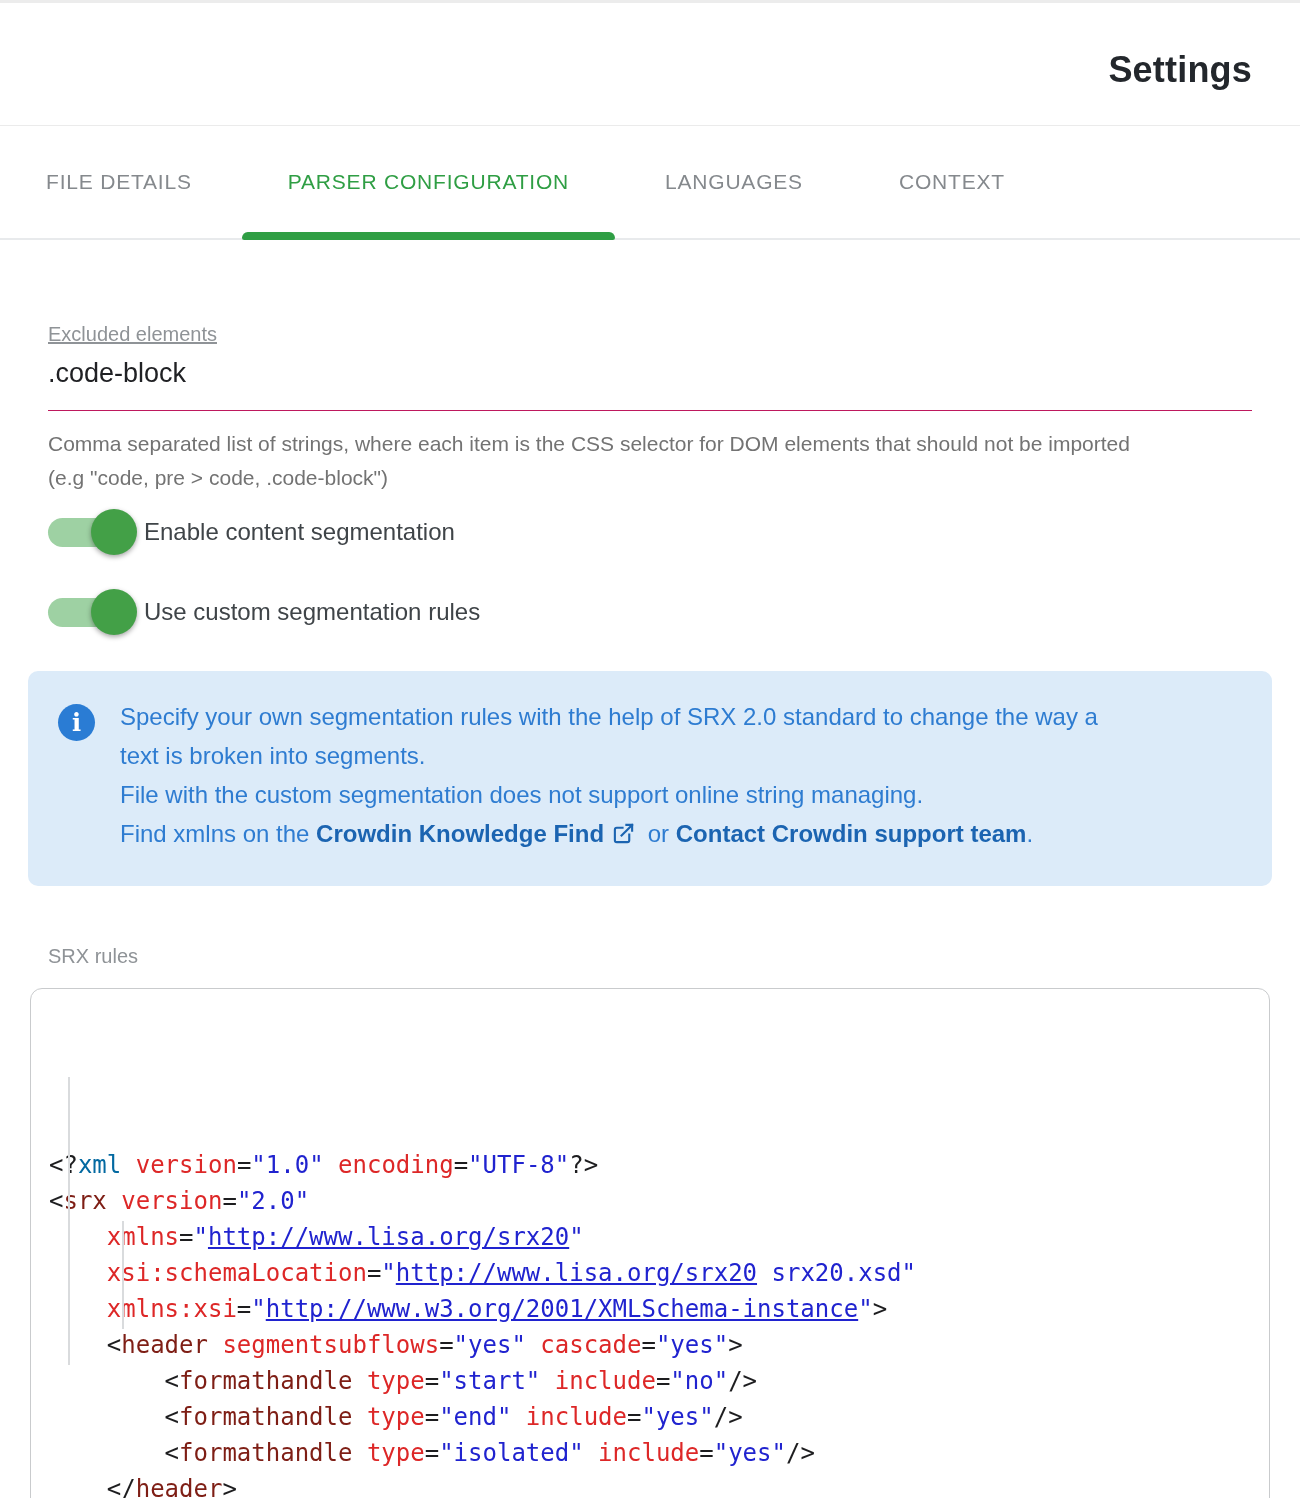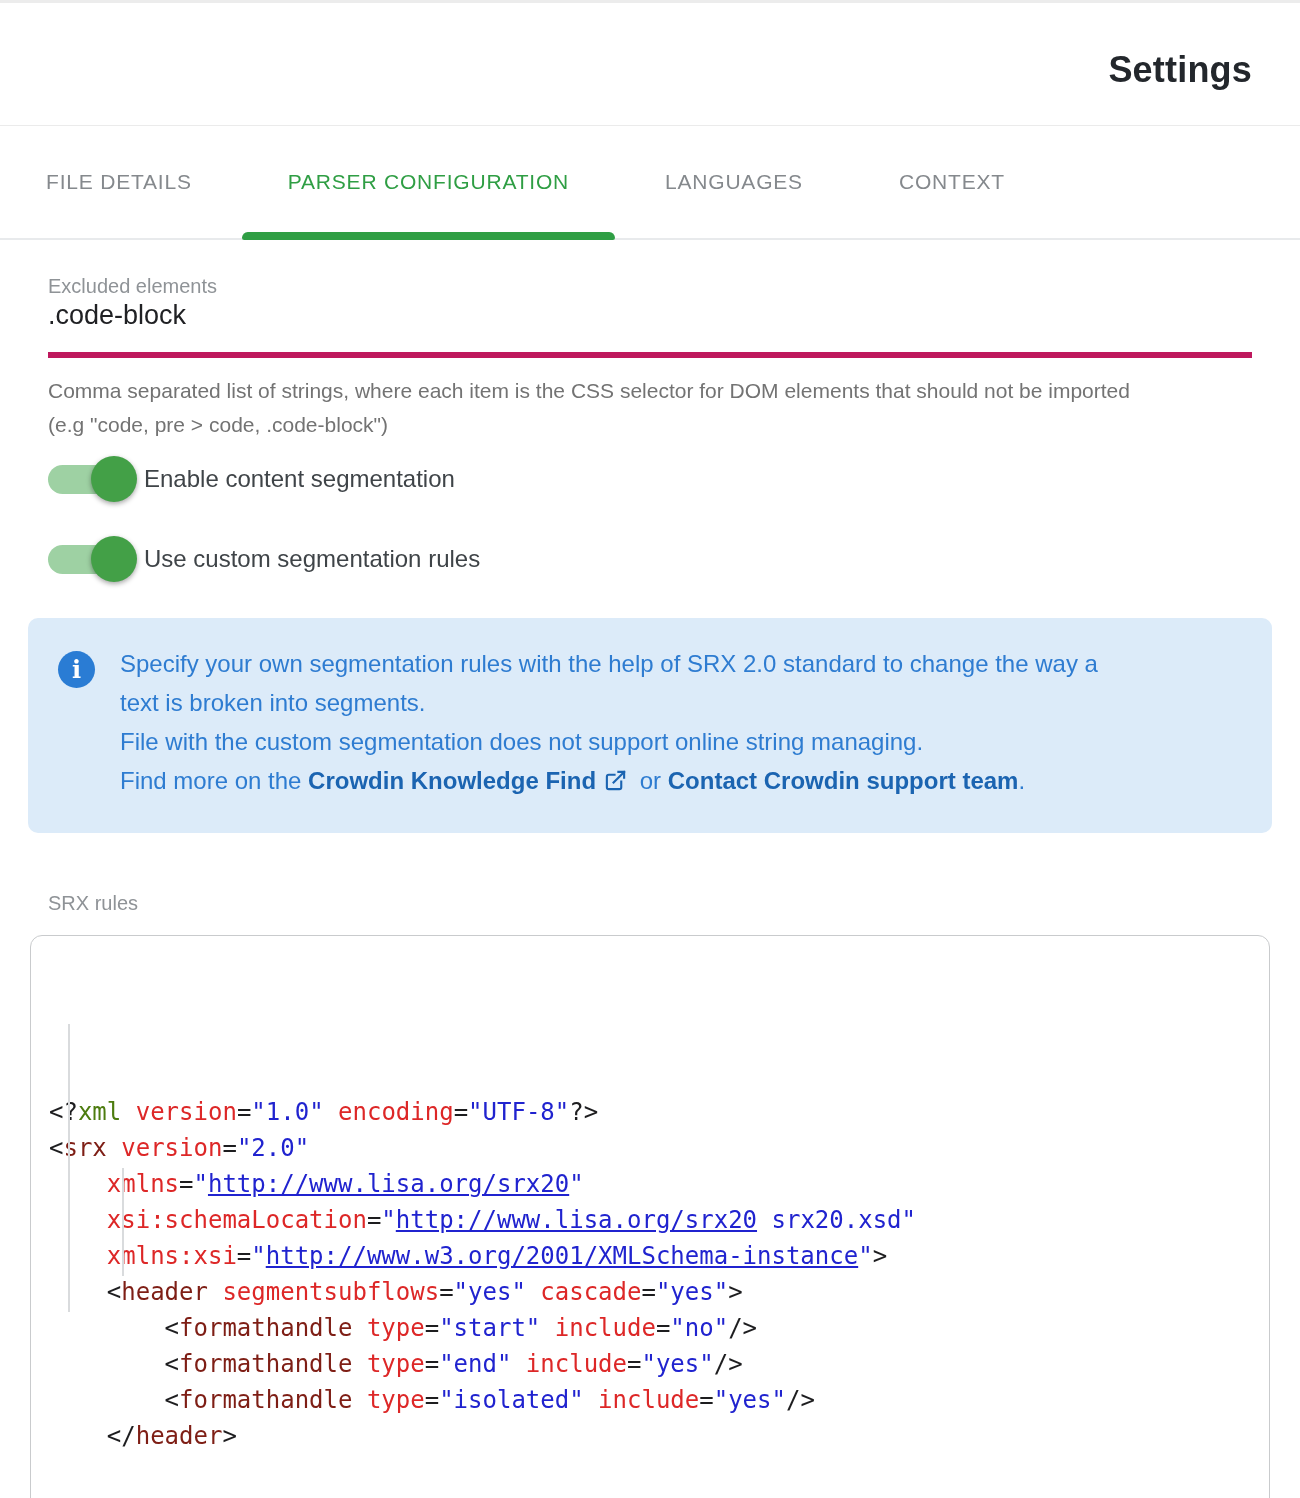--- a/index.html
+++ b/index.html
@@ -14,24 +14,24 @@
   .tabs{display:flex;align-items:stretch;border-bottom:2px solid #e8eaec;height:112px;}
   .tab{display:flex;align-items:center;justify-content:center;padding:0 46px;margin-right:4px;
        font-size:21px;font-weight:500;letter-spacing:.8px;color:#85898d;position:relative;cursor:pointer;
        text-transform:uppercase;white-space:nowrap;}
   .tab.active{color:#2f9e44;}
   .tab.active::after{content:"";position:absolute;left:0;right:0;bottom:-2px;height:8px;background:#2f9e44;
        border-radius:8px 8px 3px 3px;}
 
   .content{padding:0 48px;}
 
-  .field-label{margin-top:34px;font-size:20px;line-height:24px;color:#8f9397;}
-  .underline-input{display:block;width:100%;max-width:1204px;border:none;outline:none;
+  .field-label{margin-top:82px;font-size:20px;line-height:24px;color:#8f9397;text-decoration:underline;}
+  .underline-input{display:block;width:100%;max-width:1204px;margin-top:10px;border:none;outline:none;
        font-family:"Liberation Sans",sans-serif;font-size:27px;line-height:34px;color:#202124;
-       padding:0 0 20px 0;border-bottom:6px solid #be185d;background:transparent;}
+       padding:0 0 20px 0;border-bottom:1px solid #be185d;background:transparent;}
   .field-help{margin-top:16px;max-width:1085px;font-size:21px;line-height:34px;color:#737373;}
 
   
   .toggle-row{display:flex;align-items:center;height:46px;margin-top:34px;cursor:pointer;}
   .toggle-row.first{margin-top:14px;}
   .switch{position:relative;width:66px;height:29px;margin-right:30px;flex:0 0 auto;}
   .switch .track{position:absolute;left:0;top:0;width:66px;height:29px;border-radius:15px;background:#9ed1a3;}
   .switch .knob{position:absolute;left:43px;top:-9px;width:46px;height:46px;border-radius:50%;
        background:#43a047;box-shadow:0 2px 5px rgba(0,0,0,.35);}
   .toggle-label{font-size:24px;color:#3f4448;text-align:center;}
@@ -47,21 +47,21 @@
   .info a{color:#1b64b1;font-weight:700;text-decoration:none;cursor:pointer;}
   .ext-icon{display:inline-block;vertical-align:-3px;margin:0 6px 0 8px;}
 
   
   .srx-label{margin-top:58px;font-size:20px;line-height:24px;color:#8f9397;}
   .code-box{position:relative;margin:20px -18px 0;border:1.5px solid #c9cbcd;border-radius:12px;
         padding:14px 18px 6px;font-family:"DejaVu Sans Mono",monospace;font-size:24px;line-height:36px;
         white-space:pre;overflow:hidden;background:#fff;}
   .code-line{height:36px;}
   .tk-p{color:#1d1d1f;}
-  .tk-g{color:#4d7c0f;}
+  .tk-g{color:#0369a1;}
   .tk-t{color:#7e1e15;}
   .tk-a{color:#dd2727;}
   .tk-v{color:#2023cf;}
   .tk-u{color:#2023cf;text-decoration:underline;}
   .guide{position:absolute;width:2px;background:#d9dbdd;}
   .guide-1{left:37px;top:88px;height:288px;}
   .guide-2{left:91px;top:232px;height:108px;}
 </style>
 </head>
 <body>
@@ -98,21 +98,21 @@
         <div class="track"></div>
         <div class="knob"></div>
       </div>
       <div class="toggle-label">Use custom segmentation rules</div>
     </div>
 
     <div class="info">
       <div class="info-icon">i</div>
       <p class="l1">Specify your own segmentation rules with the help of SRX 2.0 standard to change the way a text is broken into segments.</p>
       <p>File with the custom segmentation does not support online string managing.</p>
-      <p><span>Find more on the </span><a>Crowdin Knowledge Find</a><span class="ext-icon"><svg width="23" height="23" viewBox="0 0 24 24" fill="none" stroke="#1b64b1" stroke-width="2.2" stroke-linecap="square">
+      <p><span>Find xmlns on the </span><a>Crowdin Knowledge Find</a><span class="ext-icon"><svg width="23" height="23" viewBox="0 0 24 24" fill="none" stroke="#1b64b1" stroke-width="2.2" stroke-linecap="square">
               <path d="M18 13v6a2 2 0 0 1-2 2H5a2 2 0 0 1-2-2V8a2 2 0 0 1 2-2h6"></path>
               <polyline points="15 3 21 3 21 9"></polyline>
               <line x1="10" y1="14" x2="21" y2="3"></line>
             </svg></span><span> or </span><a>Contact Crowdin support team</a><span>.</span></p>
     </div>
 
     <div class="srx-label">SRX rules</div>
     <div class="code-box">
       <div class="guide guide-1"></div>
       <div class="guide guide-2"></div>

